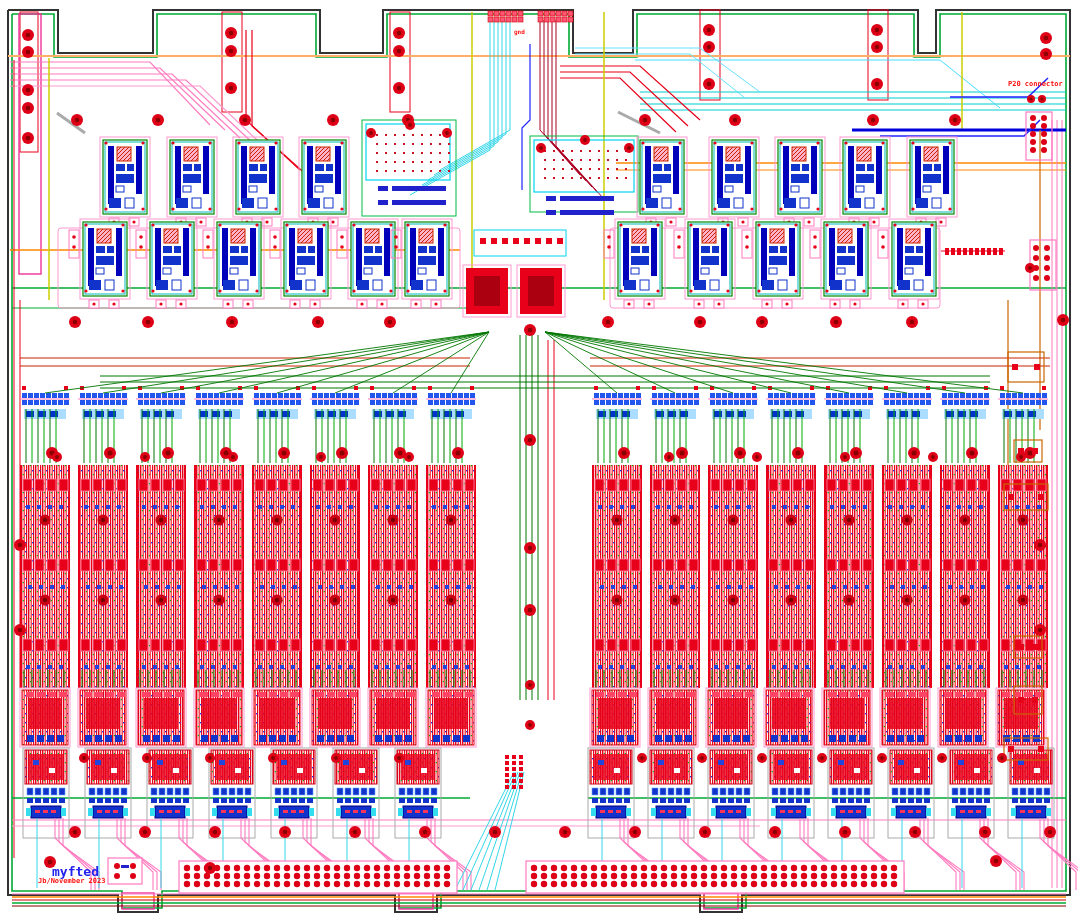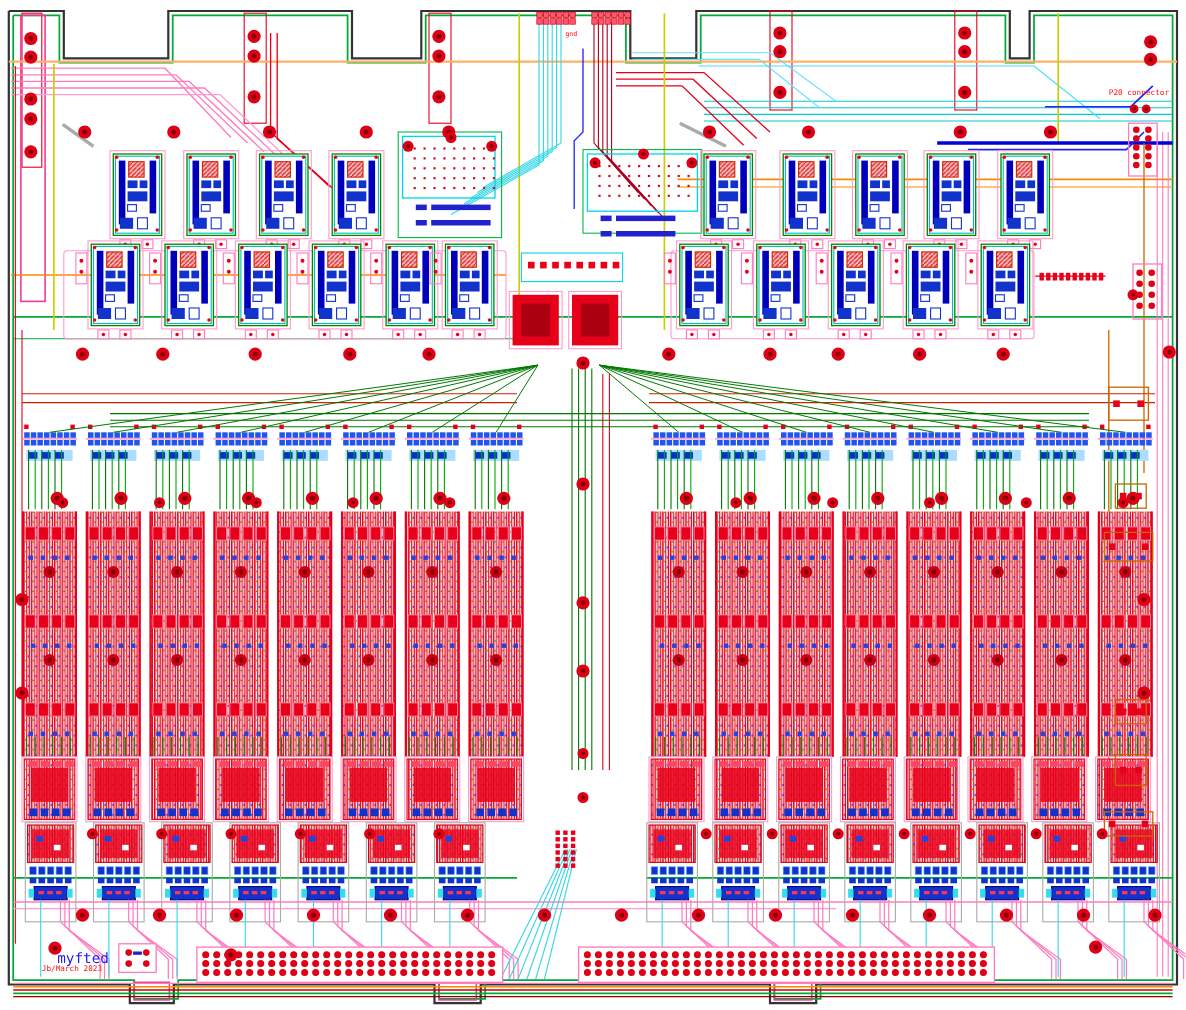--- a/index.html
+++ b/index.html
@@ -1,19 +1,19 @@
 <!DOCTYPE html>
 <html><head>
 <meta charset="utf-8">
 <style>
   html,body{margin:0;padding:0;background:#fff;}
   .stage{position:relative;width:1078px;height:918px;background:#ffffff;overflow:hidden;
          font-family:"DejaVu Sans Mono",monospace;}
   svg{position:absolute;left:0;top:0;}
-  .lbl{position:absolute;font-weight:normal;white-space:nowrap;pointer-events:none;}
+  .lbl{position:absolute;font-weight:bold;white-space:nowrap;pointer-events:none;}
   .lbl-p20{left:1008px;top:80px;font-size:7px;}
   .lbl-gnd{left:514px;top:28px;font-size:6px;}
   .lbl-author{left:52px;top:864px;font-size:13px;}
   .lbl-date{left:38px;top:877px;font-size:7px;}
 </style>
 </head>
 <body>
 
 <div class="stage">
   <svg id="board-svg" width="1078" height="918" viewBox="0 0 1078 918">
@@ -3085,14 +3085,14 @@
         <circle cx="210" cy="868" r="6" fill="#dd0016"></circle>
         <circle cx="210" cy="868" r="2.2800000000000002" fill="#8a0000"></circle>
         <circle cx="996" cy="861" r="6" fill="#dd0016"></circle>
         <circle cx="996" cy="861" r="2.2800000000000002" fill="#8a0000"></circle>
       </g>
   </svg>
 
   <div class="lbl lbl-p20" style="color:#ff1111">P20 connector</div>
   <div class="lbl lbl-gnd" style="color:#ff1111">gnd</div>
   <div class="lbl lbl-author" style="color:#2222ee">myfted</div>
-  <div class="lbl lbl-date" style="color:#ff1111">Jb/March 2023</div>
+  <div class="lbl lbl-date" style="color:#ff1111">Jb/November 2023</div>
 </div>
 
 </body></html>

